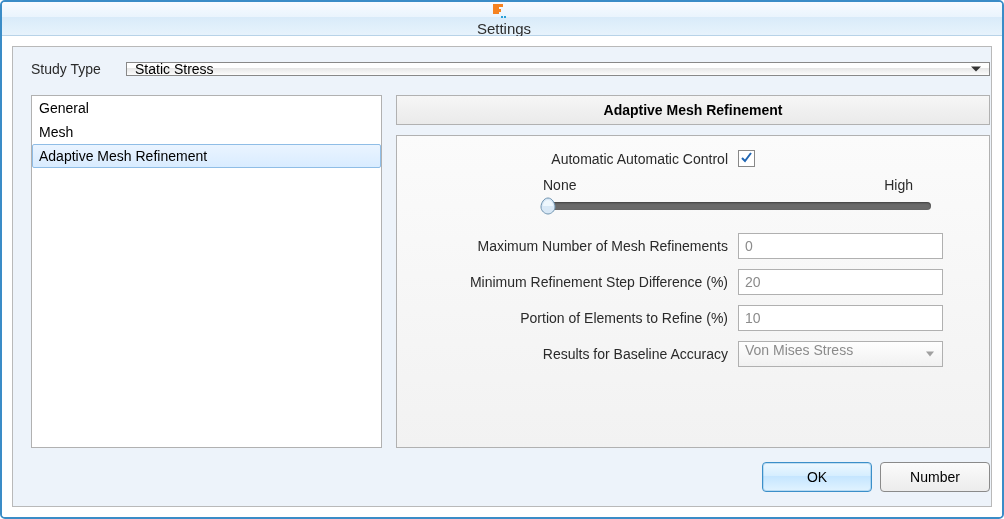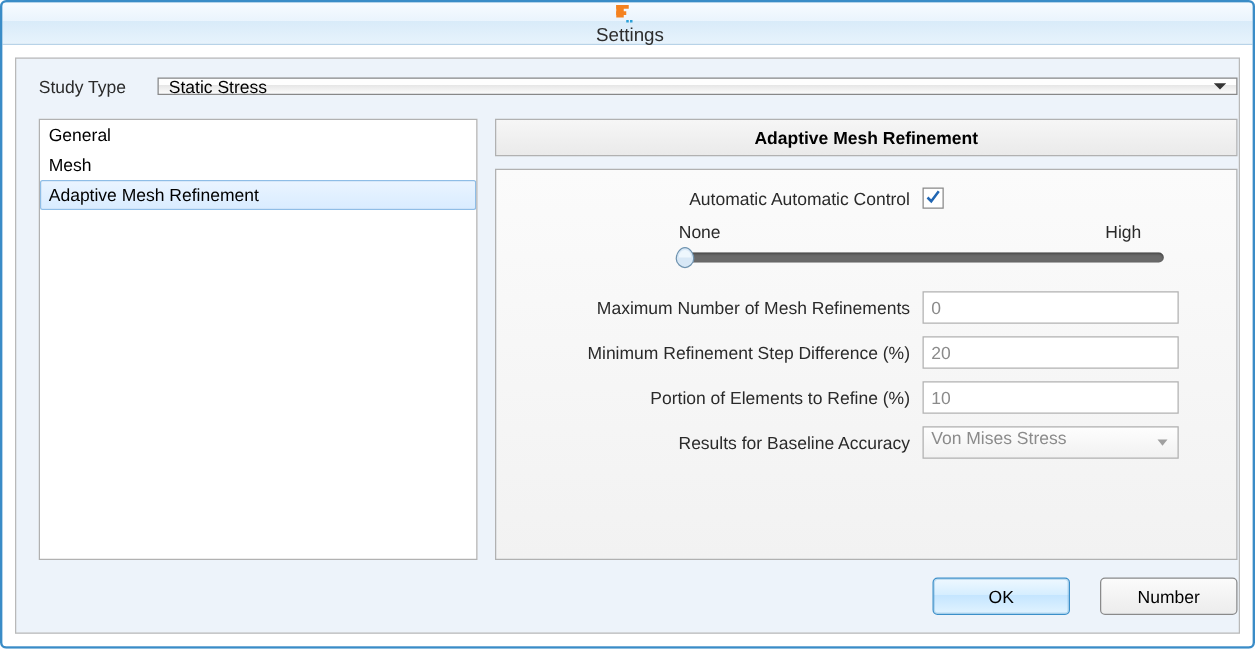--- a/index.html
+++ b/index.html
@@ -215,21 +215,21 @@
   .select-input .sarrow {
     position: absolute; right: 8px; top: 50%; transform: translateY(-50%);
     width: 0;height: 0;
     border-left: 4px solid transparent;
     border-right: 4px solid transparent;
     border-top: 5px solid #a0a0a0;
   }
   .bottom-row {
     display: flex;
     justify-content: flex-end;
-    gap: 24px;
+    gap: 8px;
     margin-top: 14px;
   }
   .btn {
     width: 110px;
     height: 30px;
     border: 1px solid #8a8a8a;
     border-radius: 4px;
     background: linear-gradient(to bottom, #fbfbfb 0%, #ececec 100%);
     display:flex;align-items:center;justify-content:center;
     cursor: pointer;

